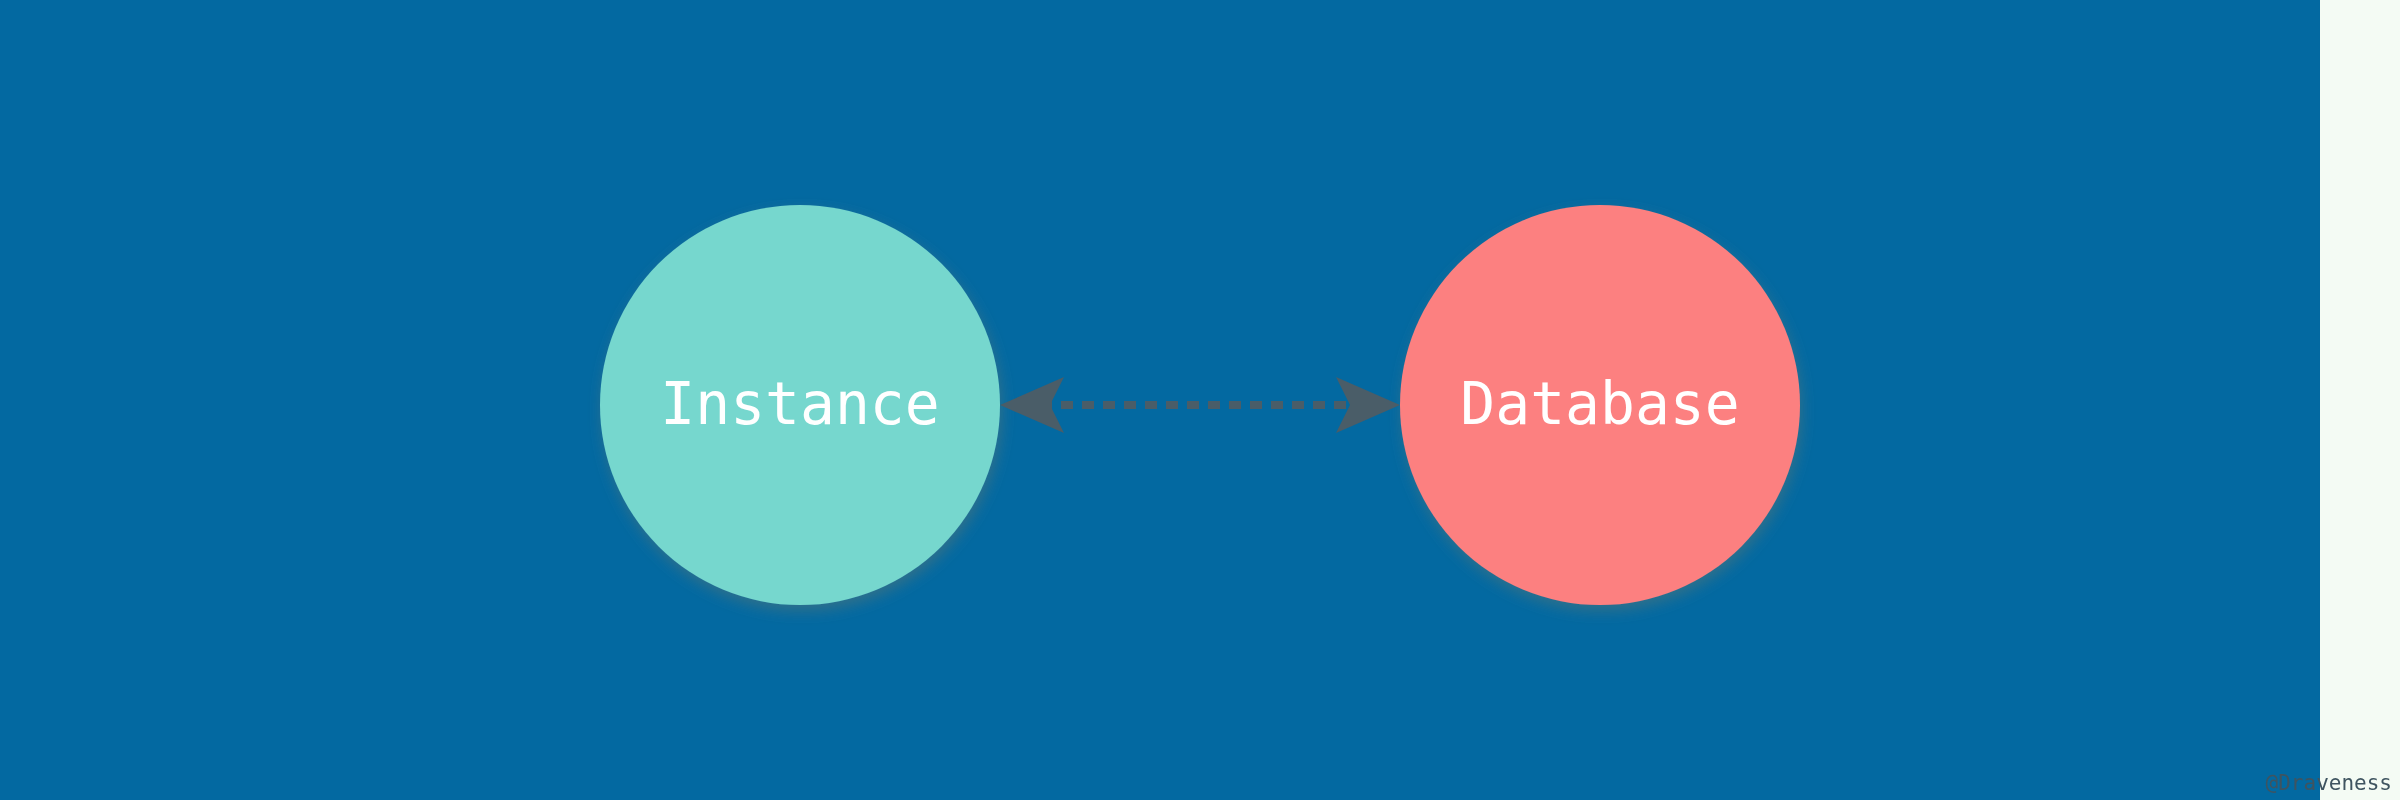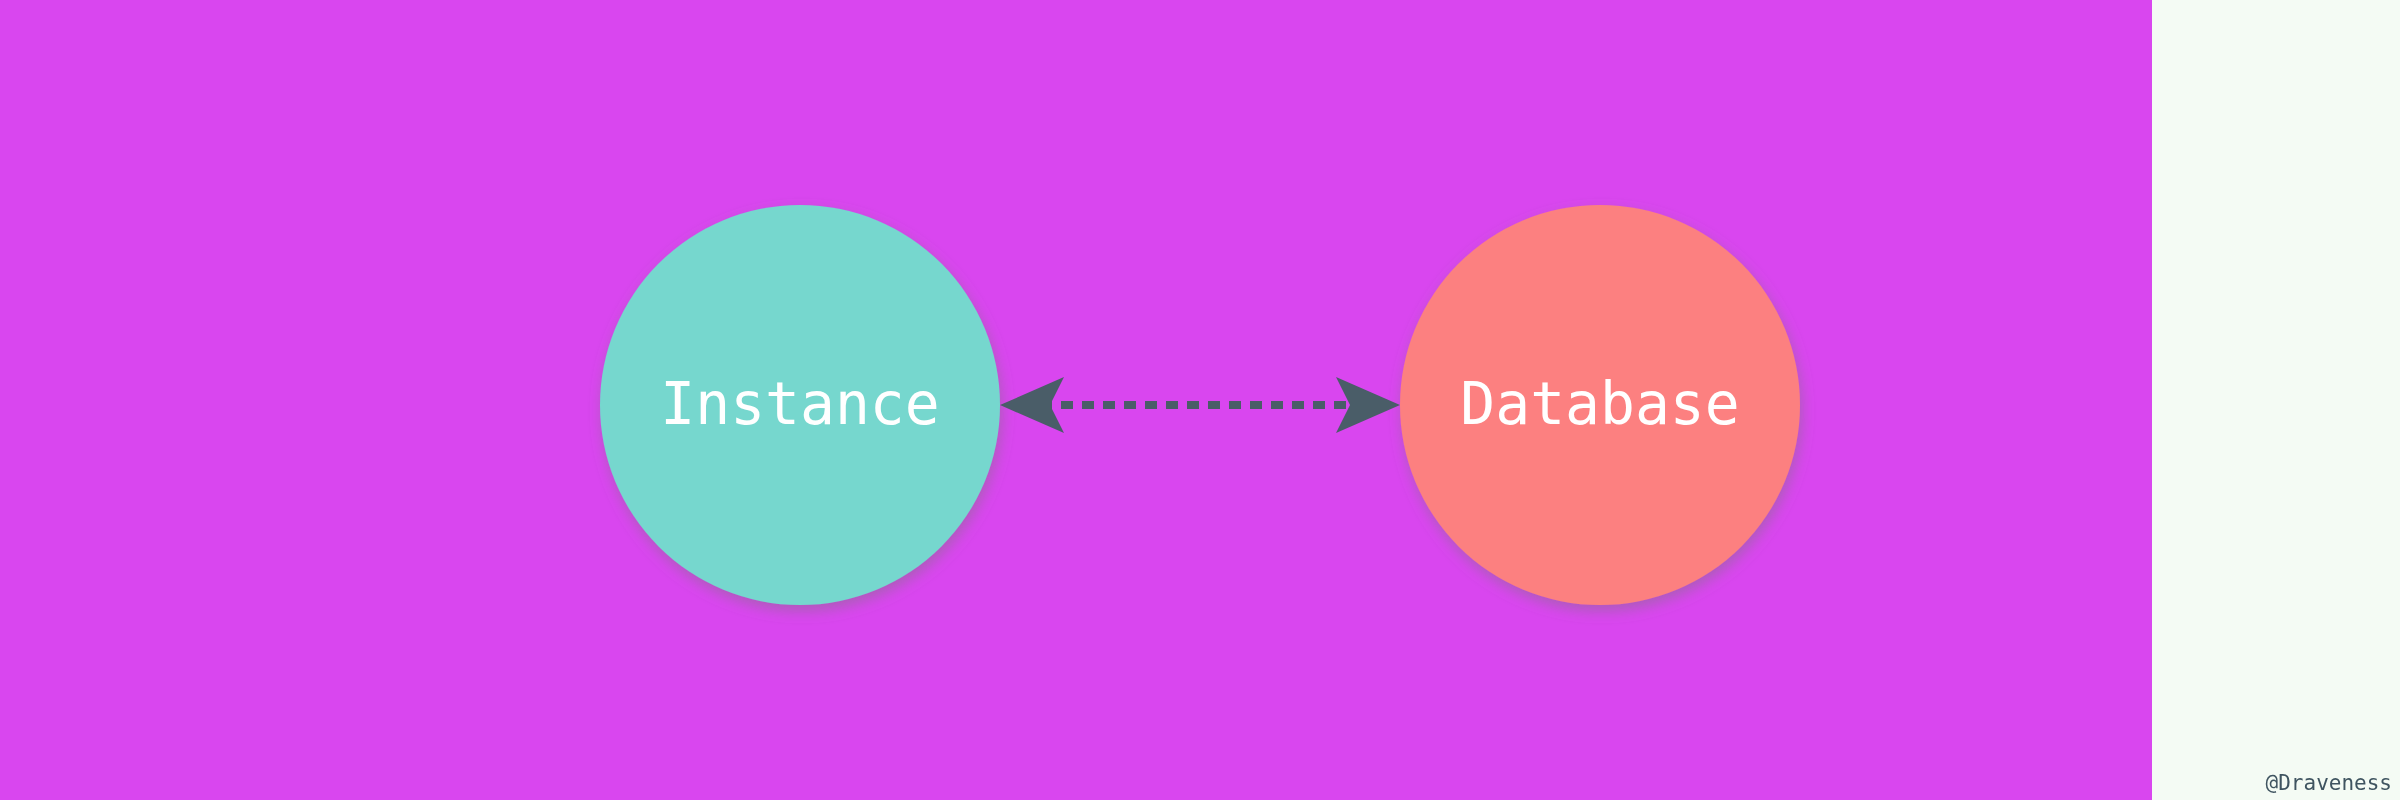--- a/index.html
+++ b/index.html
@@ -47,21 +47,21 @@
     font-weight: 400;
     fill: #3f5460;
     text-anchor: end;
     dominant-baseline: alphabetic;
     white-space: pre;
   }
 </style>
 </head>
 <body style="background: rgb(244, 251, 244);">
 
-<div id="canvas" style="background: #d946ef; width: 2152px; height: 800px;">
+<div id="canvas" style="background: #0369a1; width: 2320px; height: 800px;">
 
   <svg id="diagram-svg" viewBox="0 0 2400 800">
     <defs>
       <filter id="node-shadow" x="-30%" y="-30%" width="160%" height="160%">
         <feDropShadow dx="2" dy="6" stdDeviation="7" flood-color="#6b7a6b" flood-opacity="0.42"></feDropShadow>
       </filter>
     </defs>
 
     <g>
       <circle id="node-instance-circle" cx="800" cy="405" r="200" fill="#76d7ce" filter="url(#node-shadow)"></circle>

